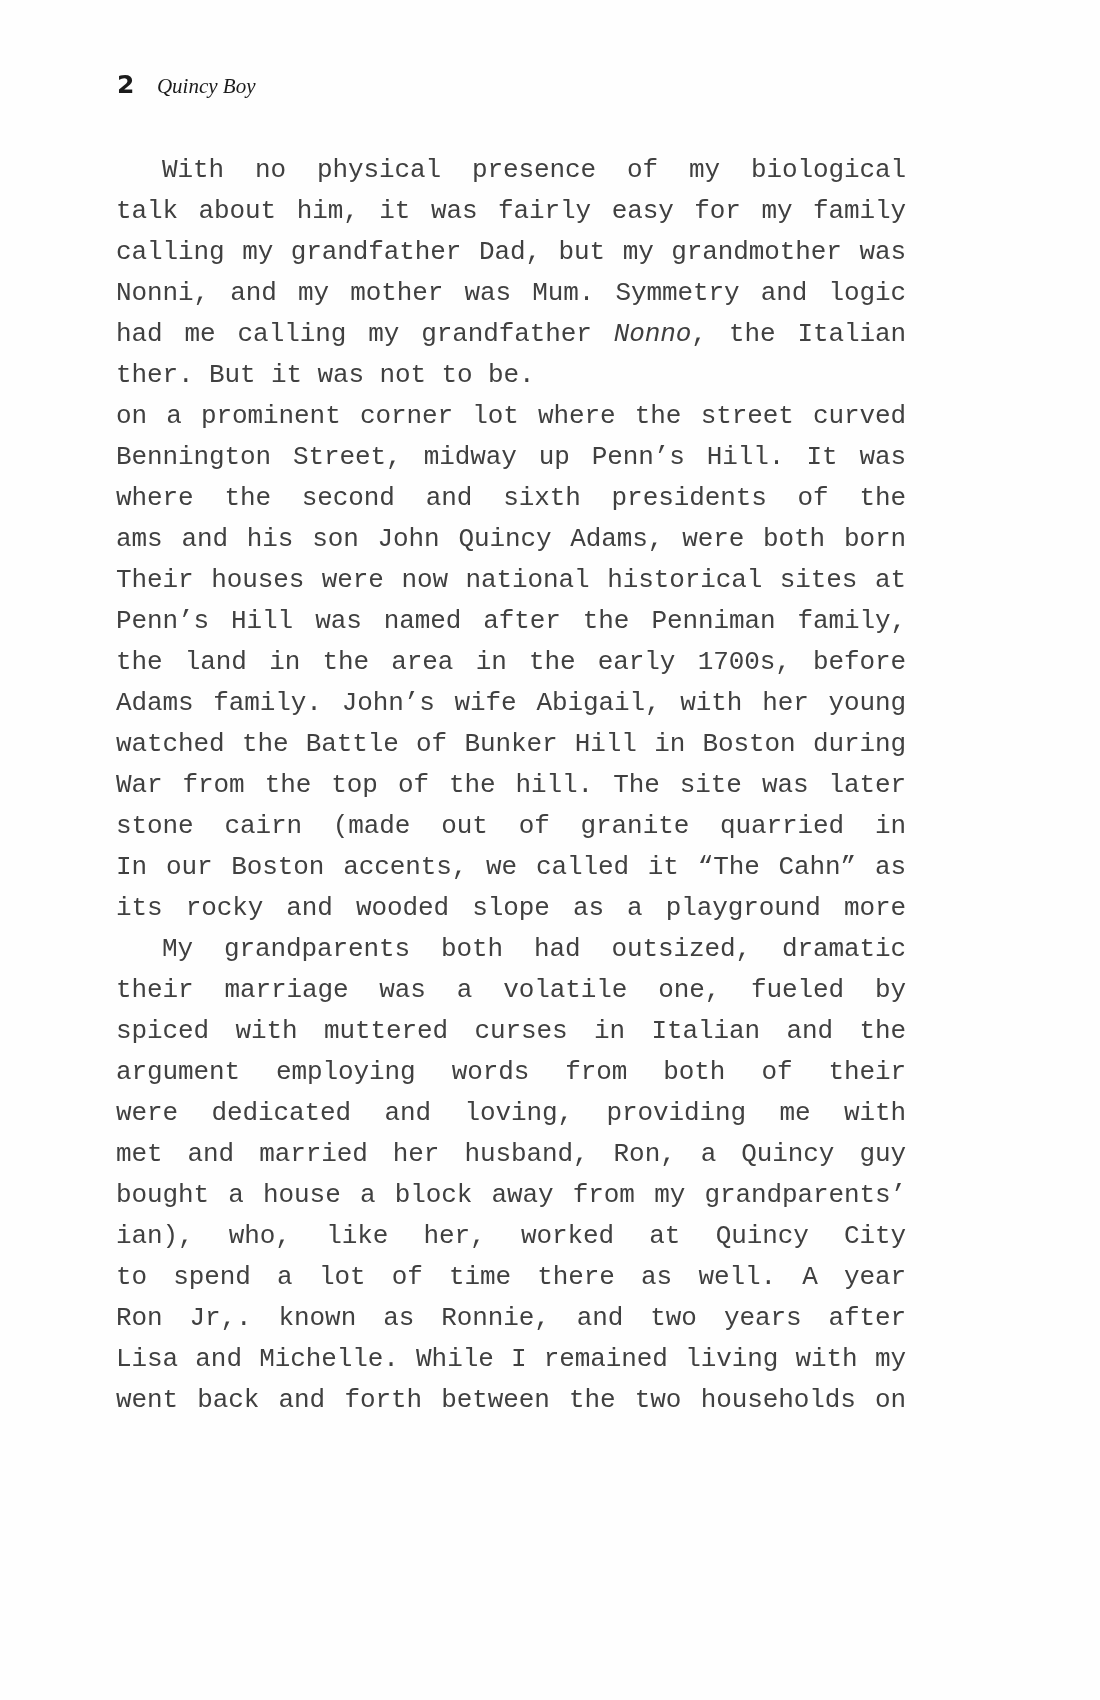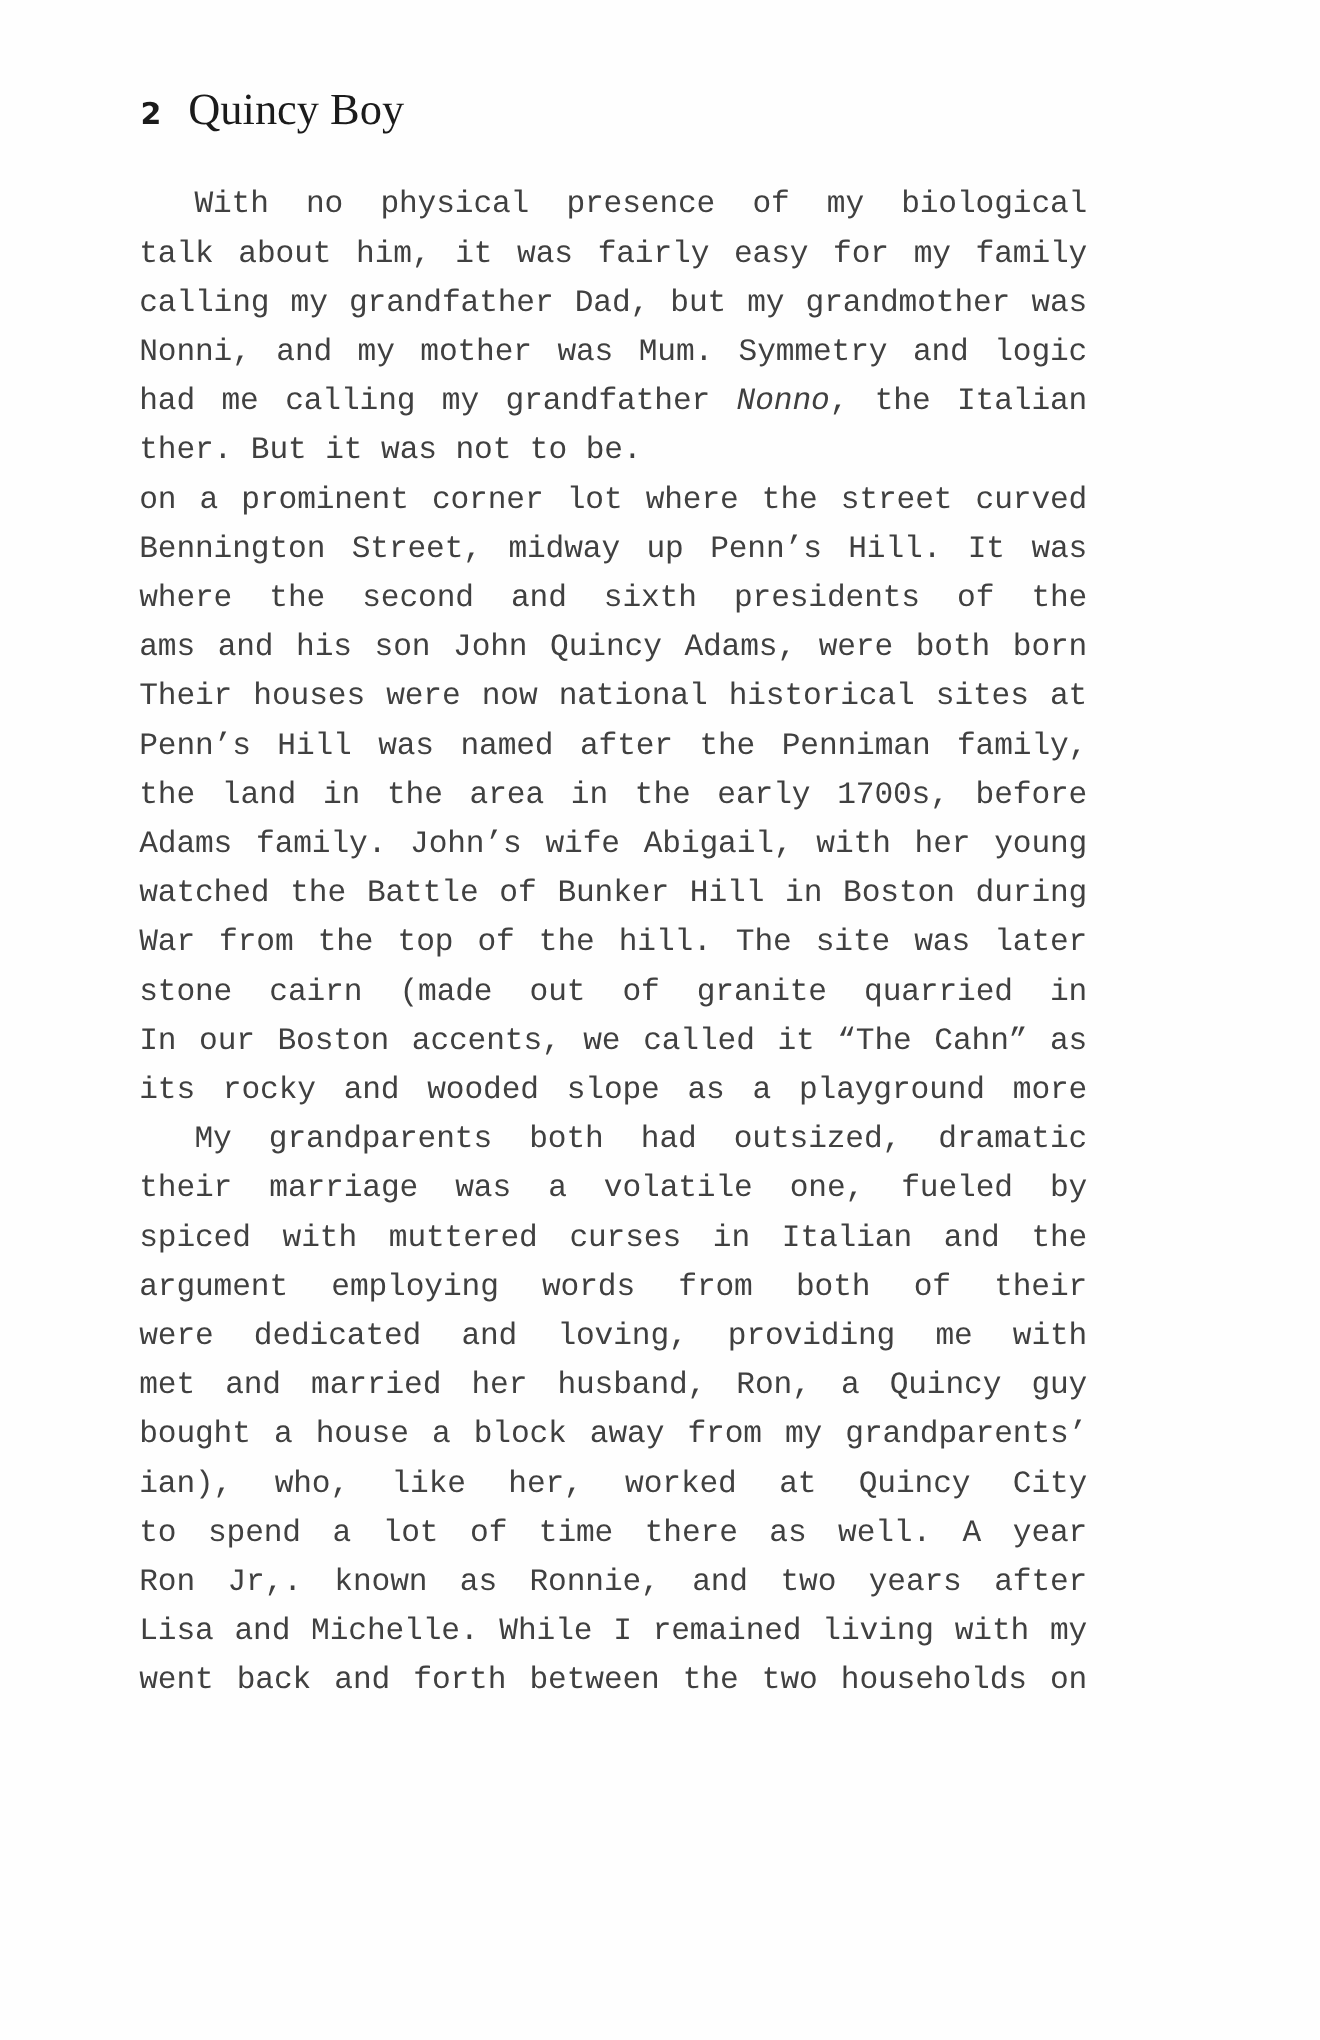--- a/index.html
+++ b/index.html
@@ -24,21 +24,22 @@
     color: #1b1b1b;
   }
   .folio {
     font-family: "DejaVu Sans", sans-serif;
     font-weight: 700;
     font-size: 25px;
     letter-spacing: 0.5px;
   }
   .running-title {
     font-family: "Liberation Serif", "DejaVu Serif", serif;
-    font-size: 37px;
+    font-size: 21px;
+    font-style: italic;
   }
   .text-block {
     position: absolute;
     top: 150px;
     left: 116px;
     width: 790px;
     font-family: Liberation Mono, monospace;
     font-size: 26px;
     color: #404040;
   }

